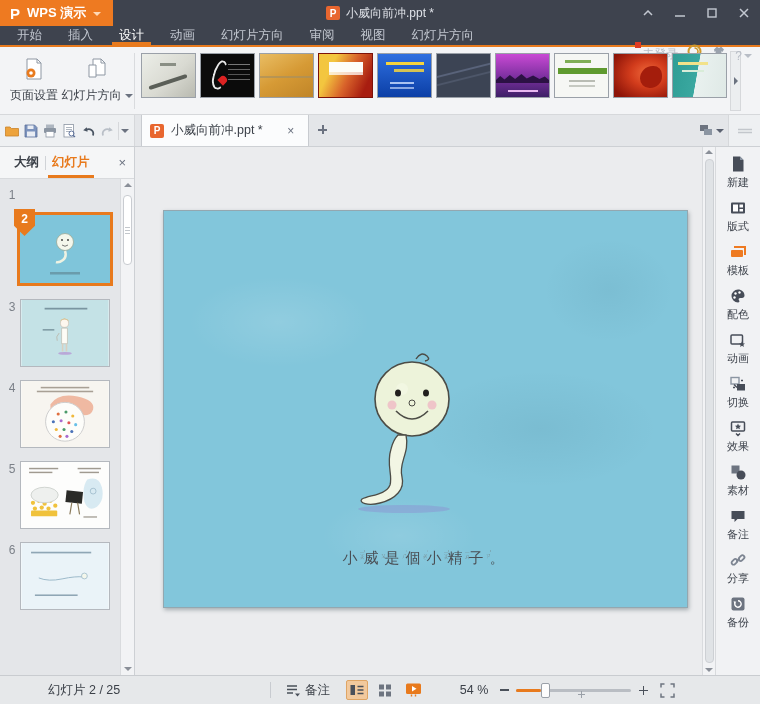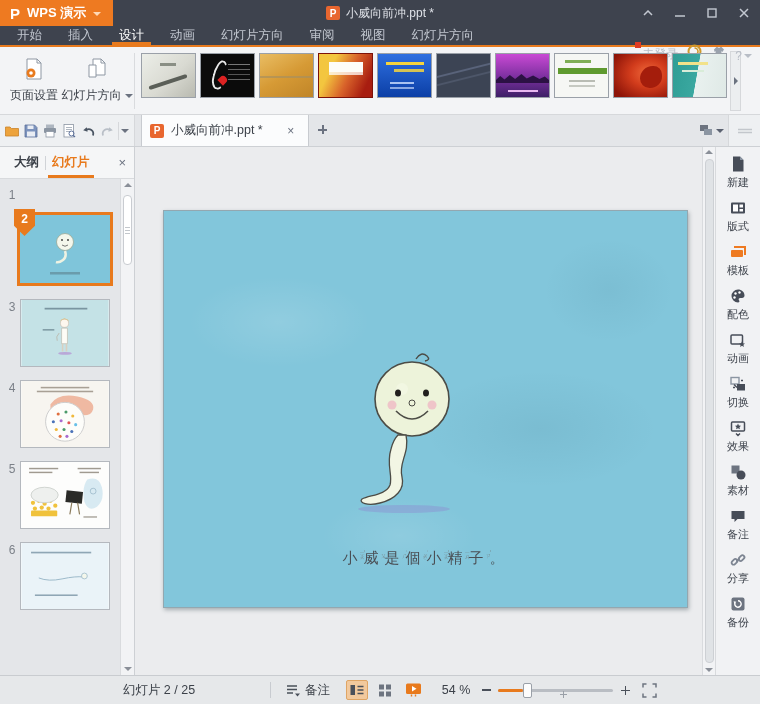--- a/index.html
+++ b/index.html
@@ -132,27 +132,27 @@
   .v-scroll { width:13px; flex:0 0 auto; background:#f2f3f5; border-left:1px solid #d9dbde; display:flex; flex-direction:column; align-items:center; padding:3px 0; color:#8a8f98; }
   .v-scroll .vthumb { width:9px; flex:1 1 auto; margin:5px 0; background:#e0e3e6; border:1px solid #cdd0d4; border-radius:4px; }
 
   
   .right-sidebar { width:45px; flex:0 0 auto; background:#f1f2f4; border-left:1px solid #d8dadd; display:flex; flex-direction:column; align-items:center; padding-top:8px; gap:9px; }
   .side-item { display:flex; flex-direction:column; align-items:center; gap:2px; color:#3f444d; font-size:11px; width:100%; }
   .side-item svg { display:block; }
 
   
   .statusbar { height:29px; background:#e6e8ea; border-top:1px solid #c9ccd0; display:flex; align-items:center; font-size:12.5px; color:#3c4149; flex:0 0 auto; }
-  .sb-left { width:270px; text-align:center; flex:0 0 auto;padding-left:48px; }
+  .sb-left { width:270px; text-align:left; flex:0 0 auto;padding-left:48px; }
   .sb-div { width:1px; height:16px; background:#c8cbd0; }
   .sb-notes { display:flex; align-items:center; gap:4px; margin-left:14px; }
   .sb-views { display:flex; align-items:center; gap:6px; margin-left:16px; }
   .sb-viewbtn { width:22px; height:20px; display:flex; align-items:center; justify-content:center; border-radius:2px; }
   .sb-viewbtn.active { background:#f2c99d; border:1px solid #dfa565; }
-  .sb-zoom { margin-left:10px; width:44px; text-align:center; }
+  .sb-zoom { margin-left:28px; width:44px; text-align:center; }
   .sb-minus,.sb-plus { width:16px; height:16px; display:flex; align-items:center; justify-content:center; color:#4a505a; }
   .sb-track { position:relative; width:115px; height:3px; background:#b9bdc3; margin:0 4px; border-radius:2px; }
   .sb-fill { position:absolute; left:0; top:0; height:3px; width:22%; background:#e87a1d; border-radius:2px; }
   .sb-thumb { position:absolute; left:22%; top:-6px; width:9px; height:15px; background:#fdfdfd; border:1px solid #9aa0a8; border-radius:2px; }
   .sb-tick { position:absolute; left:54%; top:-2px; color:#9aa0a8; }
   .sb-tick .plus-glyph { width:7px; height:7px; }
   .sb-tick .plus-glyph::before { left:3px; height:7px; width:1px; }
   .sb-tick .plus-glyph::after { top:3px; width:7px; height:1px; }
   .sb-fit { margin-left:8px; margin-right:8px; display:flex; align-items:center; }
 </style>

